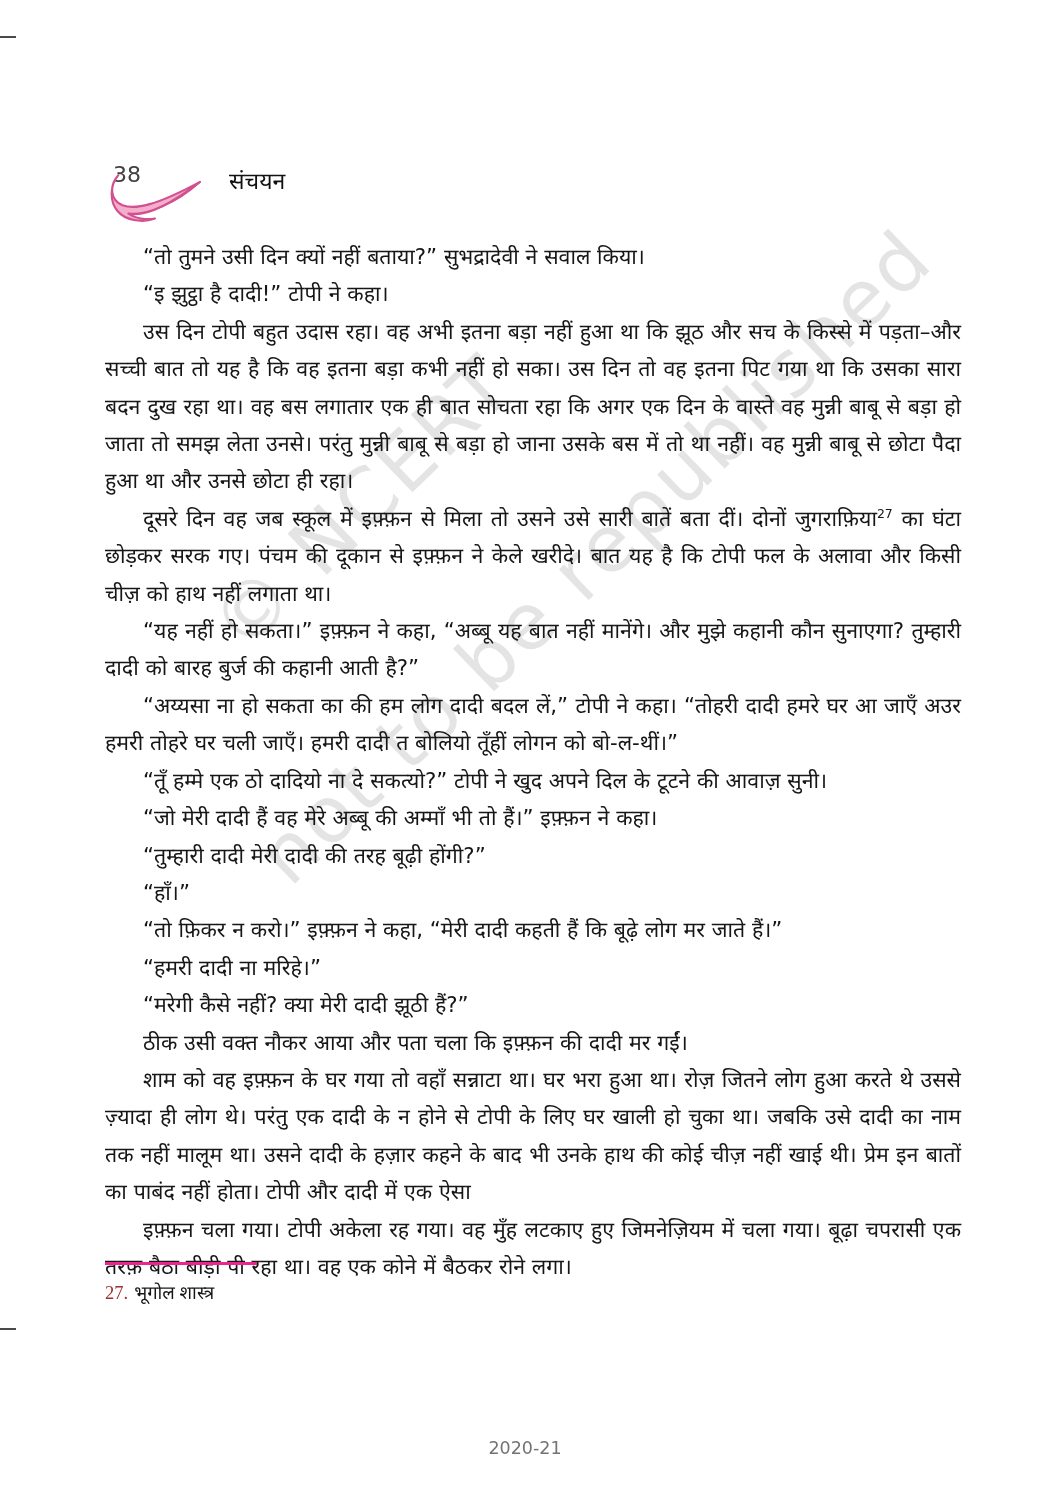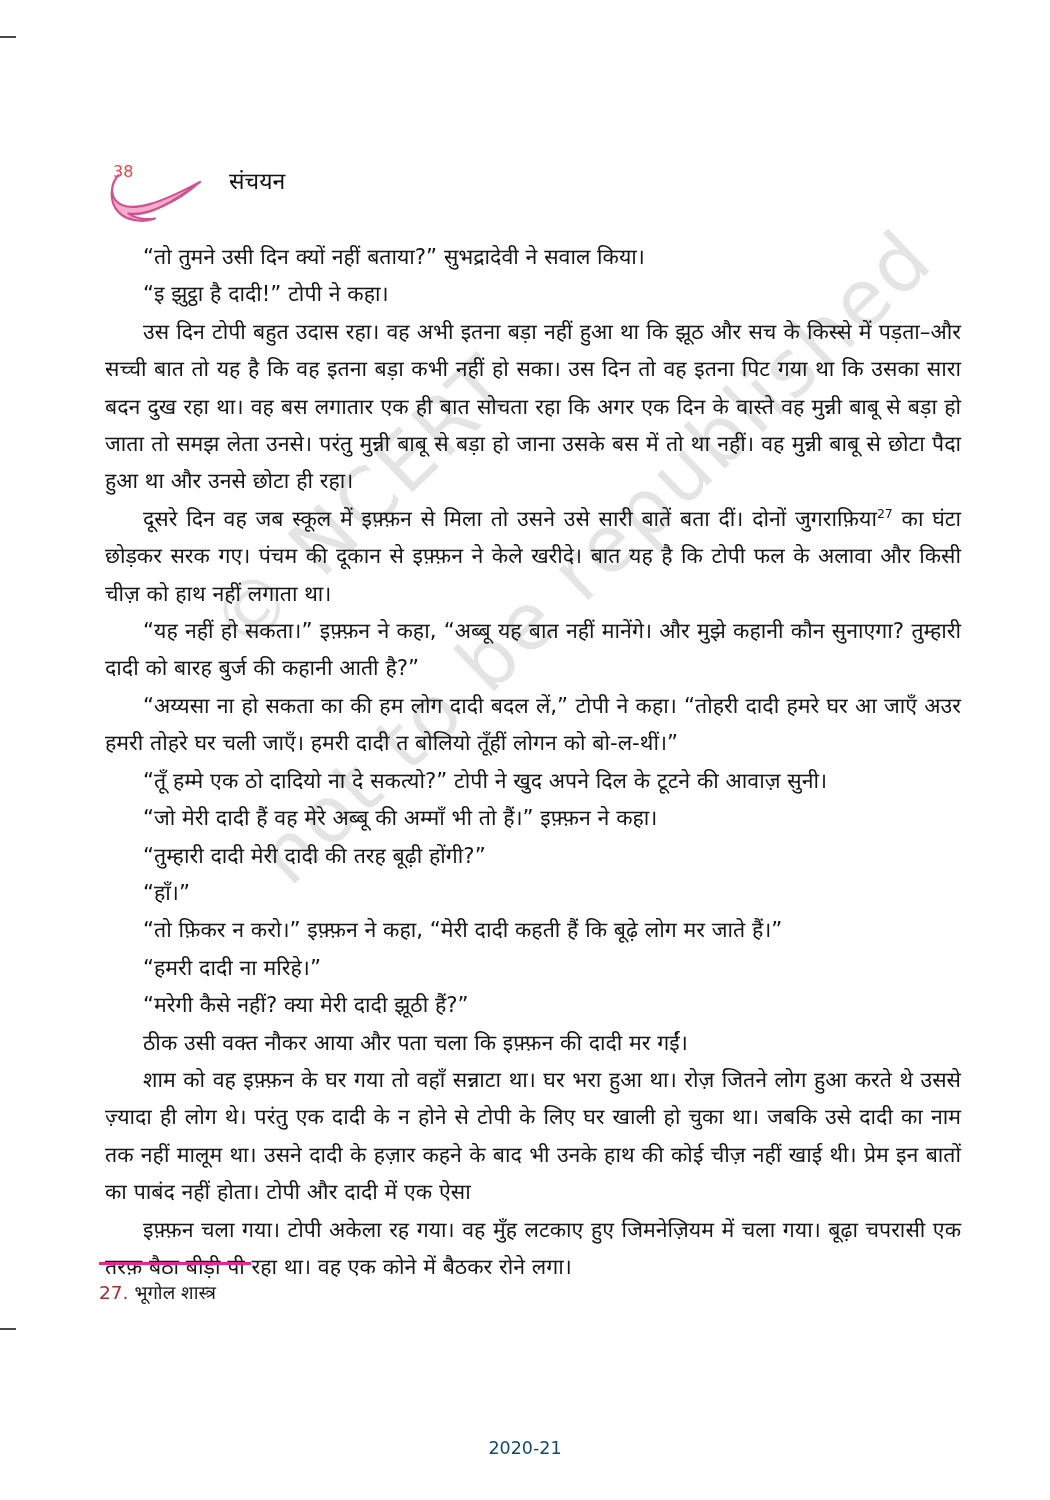--- a/index.html
+++ b/index.html
@@ -48,21 +48,21 @@
     font-size: 78px;
     line-height: 110px;
     margin-top: 90px;
     white-space: nowrap;
   }
 
   
   .header { position: absolute; top: 158px; left: 105px; z-index: 2; height: 70px; }
   .page-number {
     position: absolute; top: 4px; left: 8px;
-    font-size: 16px; color: #ef4444;
+    font-size: 22px; color: #404040;
   }
   .chapter-logo { position: absolute; top: 12px; left: 0; }
   .book-title {
     position: absolute; top: 6px; left: 100px;
     font-size: 23px; color: #111;
     white-space: nowrap;
     margin-left: 24px;
   }
 
   
@@ -80,38 +80,38 @@
     text-align: justify;
     text-indent: 38px;
   }
   sup.fn-ref {
     font-size: 12.5px;
     line-height: 0;
     vertical-align: super;
   }
 
   
-  .footnote-block { position: absolute; top: 1262px; left: 99px; z-index: 2; }
+  .footnote-block { position: absolute; top: 1262px; left: 105px; z-index: 2; font-family: Liberation Serif, serif; }
   .fn-rule {
     width: 152px; height: 3px;
     background: var(--accent, #ec268f);
     margin-bottom: 14px;
   }
   .fn-text { font-size: 18.5px; color: #161616; }
   .fn-marker { color: var(--fnmark, #a03030); margin-right: 6px; }
 
   
   .footer {
     position: absolute;
     bottom: 42px;
     left: 0;
     width: 100%;
     text-align: center;
     font-size: 17.5px;
-    color: #0c4a6e;
+    color: #737373;
     z-index: 2;
   }
 </style>
 </head>
 <body>
 
 <div class="page">
 
   <div class="crop h top"></div>
   <div class="crop h mid"></div>

